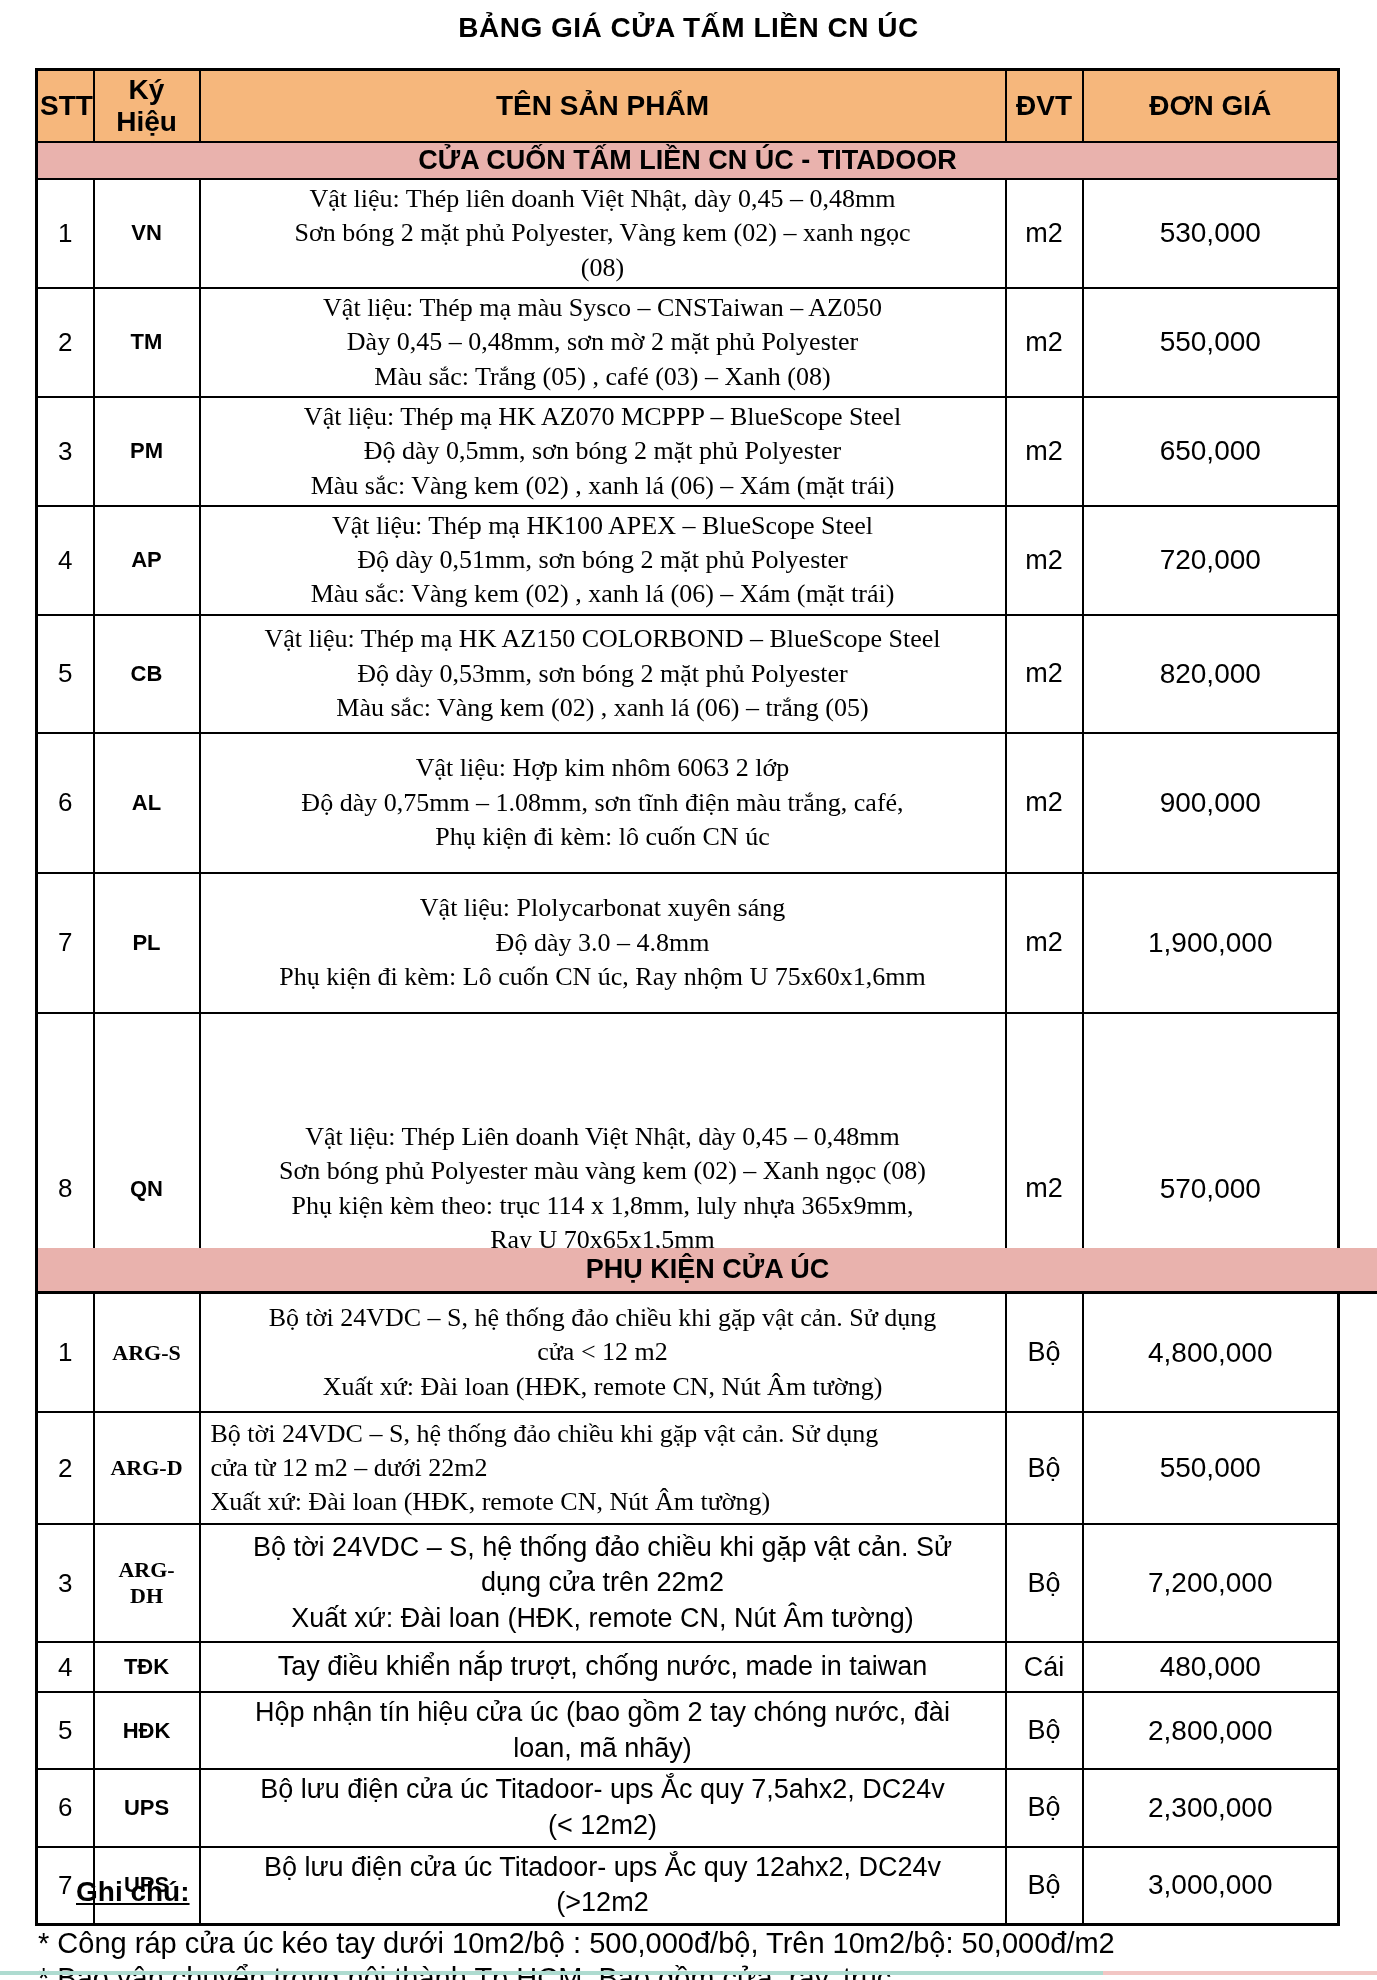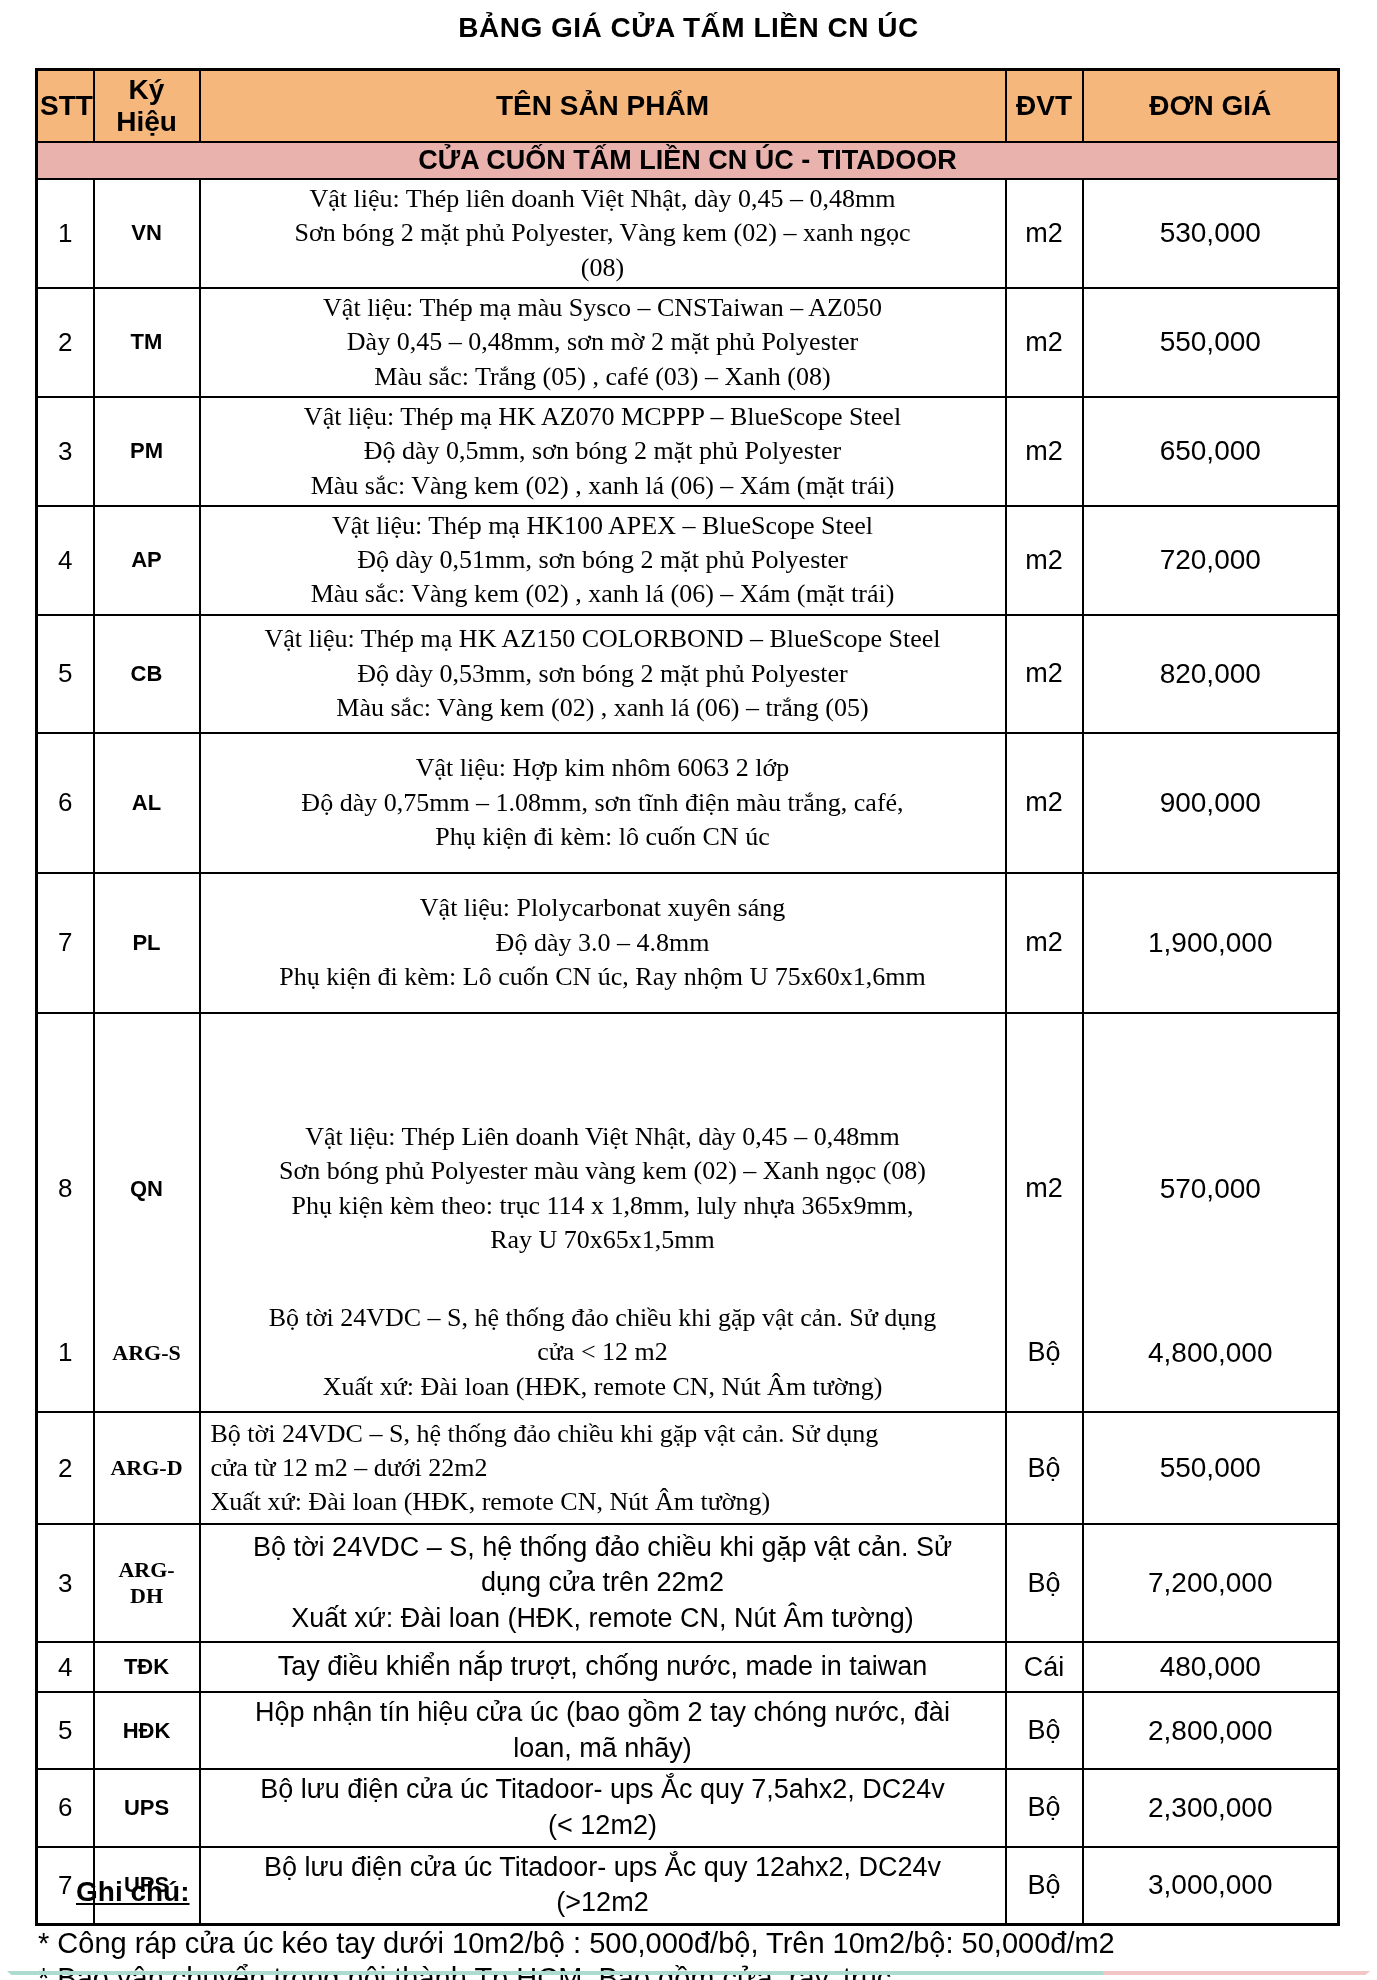--- a/index.html
+++ b/index.html
@@ -3,21 +3,20 @@
 <meta charset="utf-8">
 <style>
   html,body{margin:0;padding:0;background:#ffffff;}
   .page{
     position:relative;
     width:1377px;height:1980px;
     background:#ffffff;
     font-family:"Liberation Sans",sans-serif;
     color:#000;
     overflow:hidden;
-    border-radius:27px;
   }
   .title{
     position:absolute;top:12px;left:0;width:1377px;
     text-align:center;font-size:28px;font-weight:bold;
     letter-spacing:.5px;
   }
   table{border-collapse:collapse;table-layout:fixed;background:#fff;}
   .t1{position:absolute;left:35px;top:68px;width:1302px;border:3px solid #000;padding-left:42px;}
   .t2{position:absolute;left:35px;top:1294px;width:1302px;border:3px solid #000;border-top:0;}
   .t2 tr:first-child td{border-top:0;}
@@ -151,20 +150,23 @@
       <td class="desc">Vật liệu: Thép Liên doanh Việt Nhật, dày 0,45 – 0,48mm
 Sơn bóng phủ Polyester màu vàng kem (02) – Xanh ngọc (08)
 Phụ kiện kèm theo: trục 114 x 1,8mm, luly nhựa 365x9mm,
 Ray U 70x65x1,5mm</td>
       <td class="unit">m2</td>
       <td class="price">570,000</td>
     </tr>
   </tbody>
     </table>
 
+  <div class="band2">
+    <span>PHỤ KIỆN CỬA ÚC</span>
+  </div>
 
   <table class="t2">
     <colgroup>
         <col style="width:57px">
         <col style="width:106px">
         <col style="width:806px">
         <col style="width:77px">
         <col style="width:256px">
       </colgroup>
     <tbody>

